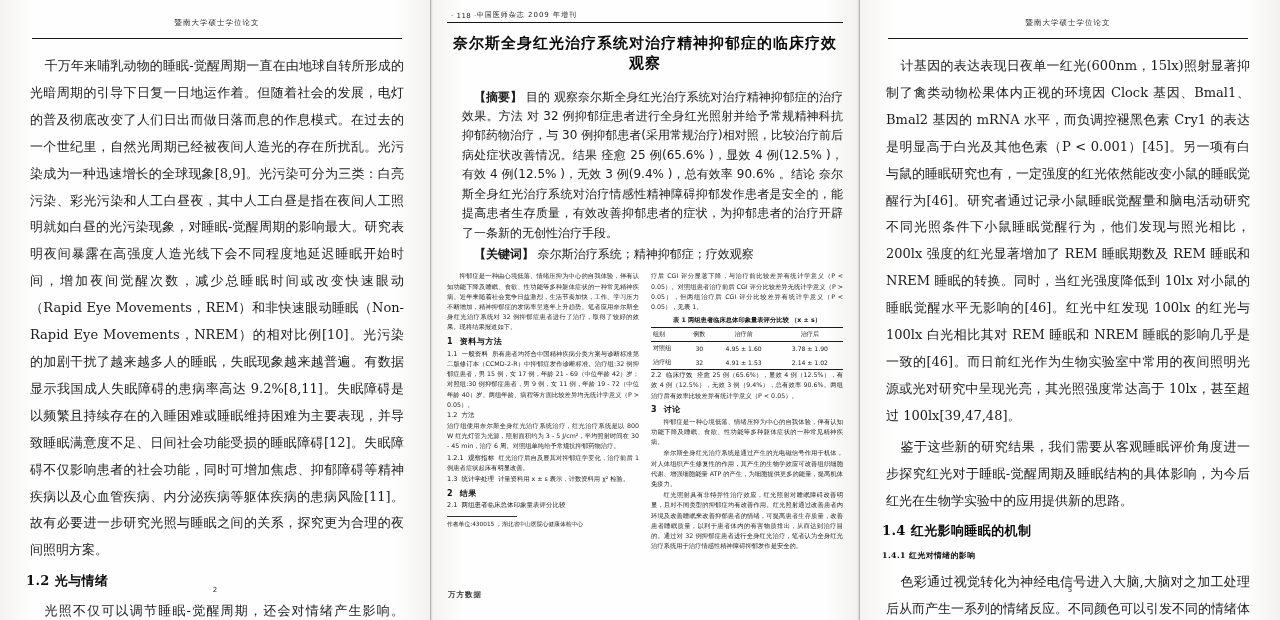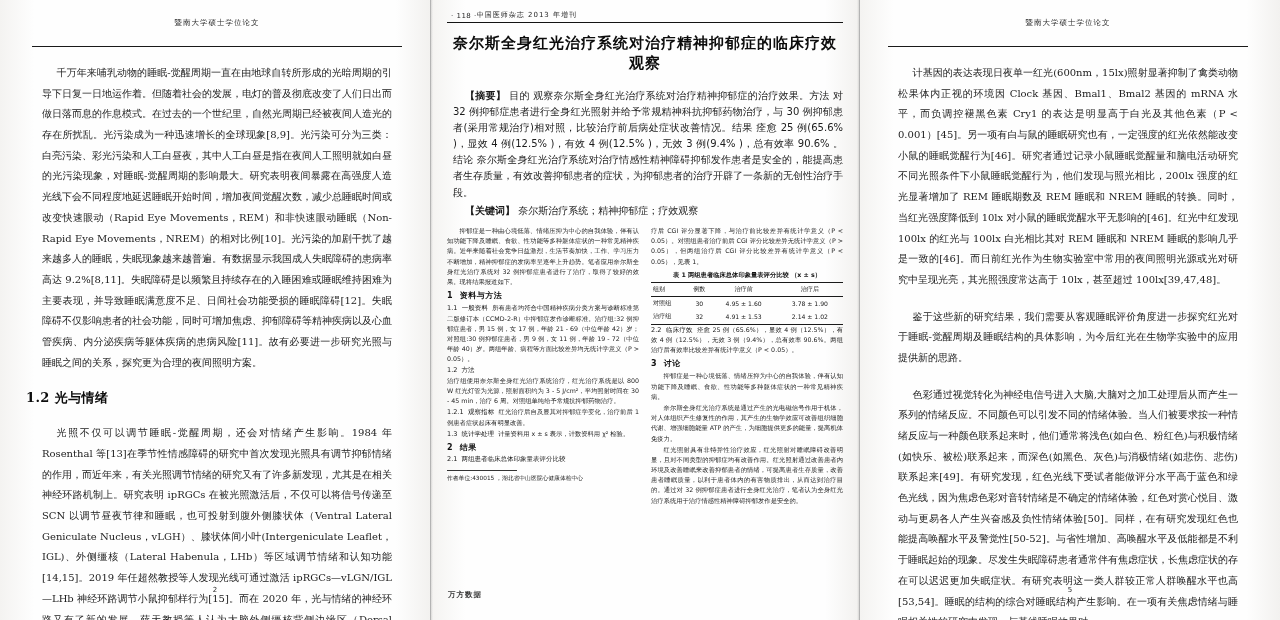--- a/index.html
+++ b/index.html
@@ -28,21 +28,21 @@
   .page-bg-shade{
     position:absolute;top:0;bottom:0;width:100%;left:0;
     background:linear-gradient(90deg,#f4f3f1 0%,#fefefe 8%,#fefefe 92%,#f2f1ef 100%);
     pointer-events:none;
   }
   .inner{position:relative;z-index:2;}
 
   
   .runhead{
     text-align:center;font-size:7.5px;color:#2e2e2e;letter-spacing:1px;
-    padding-bottom:18px;
+    padding-bottom:10px;
   }
   .runhead.thesis{border-bottom:1.4px solid #1a1a1a;margin:0 6px 14px 6px;}
   .mid .runhead-row{
     display:flex;align-items:flex-end;justify-content:space-between;
     font-size:7px;color:#262626;padding:0 4px 2px 4px;
     border-bottom:1.1px solid #141414;margin-bottom:10px;
   }
   .mid .runhead-row .jr{letter-spacing:1px;}
   .mid .runhead-row .pno{letter-spacing:.5px;}
   .mid .runhead-row .spacer{flex:1;}
@@ -53,22 +53,22 @@
   }
 
   .art-title{
     text-align:center;font-size:15px;color:#0c0c0c;letter-spacing:1px;
     font-family:"DejaVu Serif","Liberation Serif",serif;
     margin:0 0 14px 0;line-height:1.35;
   }
   .author{font-size:7.5px;color:#1c1c1c;font-weight:700;margin:0 0 8px 2px;letter-spacing:.5px;}
 
   .abstract,.keywords{
-    font-size:10px;line-height:1.62;color:#1b1b1b;text-align:justify;
-    margin:0 0 2px 6px;
+    font-size:12px;line-height:1.62;color:#1b1b1b;text-align:justify;
+    margin:0 0 2px 15px;
   }
   .abstract .lbl,.keywords .lbl{font-weight:700;}
   .abstract{text-indent:12px;}
   .keywords{text-indent:12px;}
 
   .cols{display:flex;gap:12px;margin-top:7px;}
   .col{width:calc(50% - 6px);}
   .ptxt{
     font-size:6.3px;line-height:1.62;color:#1d1d1d;text-align:justify;
     margin:0 0 1px 0;text-indent:12.6px;
@@ -86,23 +86,23 @@
   }
   table.data td{text-align:center;padding:2.2px 0;}
   table.data tr.last td{border-bottom:1.1px solid #1a1a1a;}
   table.data th.left,table.data td.left{text-align:left;padding-left:2px;}
 
   .footnote-rule{width:70px;border-top:.8px solid #333;margin:6px 0 3px 0;}
   .footnote{font-size:5.8px;color:#222;line-height:1.5;}
 
   
   .t-body{
-    font-size:10px;line-height:2.07;color:#1b1b1b;text-align:justify;
+    font-size:13px;line-height:2.07;color:#1b1b1b;text-align:justify;
     font-family:"DejaVu Serif","Liberation Serif",serif;
-    text-indent:14.6px;margin:16px;
+    text-indent:14.6px;margin:4px;
   }
   .t-h{
     font-size:13px;font-weight:700;color:#0d0d0d;margin:8px 0 8px 0;
     font-family:"DejaVu Serif","Liberation Serif",serif;letter-spacing:.4px;
   }
   .t-h.sub{font-size:7.9px;margin:10px 0 8px 0;}
   .pgnum{
     position:absolute;bottom:26px;left:0;right:0;text-align:center;
     font-size:7px;color:#2a2a2a;
   }
@@ -135,21 +135,21 @@
   </div>
 
   <div class="edge l"></div>
 
   <div class="page mid">
     <div class="page-bg-shade"></div>
     <div class="inner">
 
       <div class="runhead-row">
         <span class="pno">· 118 ·</span>
-        <span class="jr">中国医师杂志   2013 年增刊</span>
+        <span class="jr">中国医师杂志   2009 年增刊</span>
         <span class="spacer"></span>
       </div>
 
 
       <h1 class="art-title">奈尔斯全身红光治疗系统对治疗精神抑郁症的临床疗效观察</h1>
 
       <p class="abstract"><span class="lbl">【摘要】</span> <span>目的  观察奈尔斯全身红光治疗系统对治疗精神抑郁症的治疗效果。方法  对 32 例抑郁症患者进行全身红光照射并给予常规精神科抗抑郁药物治疗，与 30 例抑郁患者(采用常规治疗)相对照，比较治疗前后病处症状改善情况。结果  痊愈 25 例(65.6% )，显效 4 例(12.5% )，有效 4 例(12.5% )，无效 3 例(9.4% )，总有效率 90.6% 。结论  奈尔斯全身红光治疗系统对治疗情感性精神障碍抑郁发作患者是安全的，能提高患者生存质量，有效改善抑郁患者的症状，为抑郁患者的治疗开辟了一条新的无创性治疗手段。</span></p>
       <p class="keywords"><span class="lbl">【关键词】</span> <span>奈尔斯治疗系统；精神抑郁症；疗效观察</span></p>
 
       <div class="cols">
@@ -216,19 +216,21 @@
   </div>
 
   <div class="edge r"></div>
 
   <div class="page right">
     <div class="page-bg-shade"></div>
     <div class="inner">
       <div class="runhead thesis">暨南大学硕士学位论文</div>
       <p class="t-body">计基因的表达表现日夜单一红光(600nm，15lx)照射显著抑制了禽类动物松果体内正视的环境因 Clock 基因、Bmal1、Bmal2 基因的 mRNA 水平，而负调控褪黑色素 Cry1 的表达是明显高于白光及其他色素（P &lt; 0.001）[45]。另一项有白与鼠的睡眠研究也有，一定强度的红光依然能改变小鼠的睡眠觉醒行为[46]。研究者通过记录小鼠睡眠觉醒量和脑电活动研究不同光照条件下小鼠睡眠觉醒行为，他们发现与照光相比，200lx 强度的红光显著增加了 REM 睡眠期数及 REM 睡眠和 NREM 睡眠的转换。同时，当红光强度降低到 10lx 对小鼠的睡眠觉醒水平无影响的[46]。红光中红发现 100lx 的红光与 100lx 白光相比其对 REM 睡眠和 NREM 睡眠的影响几乎是一致的[46]。而日前红光作为生物实验室中常用的夜间照明光源或光对研究中呈现光亮，其光照强度常达高于 10lx，甚至超过 100lx[39,47,48]。</p>
       <p class="t-body">鉴于这些新的研究结果，我们需要从客观睡眠评价角度进一步探究红光对于睡眠-觉醒周期及睡眠结构的具体影响，为今后红光在生物学实验中的应用提供新的思路。</p>
+      <div class="t-h">1.4  红光影响睡眠的机制</div>
+      <div class="t-h sub">1.4.1  红光对情绪的影响</div>
       <p class="t-body">色彩通过视觉转化为神经电信号进入大脑,大脑对之加工处理后从而产生一系列的情绪反应。不同颜色可以引发不同的情绪体验。当人们被要求按一种情绪反应与一种颜色联系起来时，他们通常将浅色(如白色、粉红色)与积极情绪(如快乐、被松)联系起来，而深色(如黑色、灰色)与消极情绪(如悲伤、悲伤)联系起来[49]。有研究发现，红色光线下受试者能做评分水平高于蓝色和绿色光线，因为焦虑色彩对音转情绪是不确定的情绪体验，红色对赏心悦目、激动与更易各人产生兴奋感及负性情绪体验[50]。同样，在有研究发现红色也能提高唤醒水平及警觉性[50-52]。与省性增加、高唤醒水平及低能都是不利于睡眠起始的现象。尽发生失眠障碍患者通常伴有焦虑症状，长焦虑症状的存在可以迟迟更加失眠症状。有研究表明这一类人群较正常人群唤醒水平也高[53,54]。睡眠的结构的综合对睡眠结构产生影响。在一项有关焦虑情绪与睡眠相关性的研究中发现，与基线睡眠效果对</p>
     </div>
     <div class="pgnum">5</div>
   </div>
 
   <div class="watermark">万方数据</div>
 </div>
 
 </body></html>

